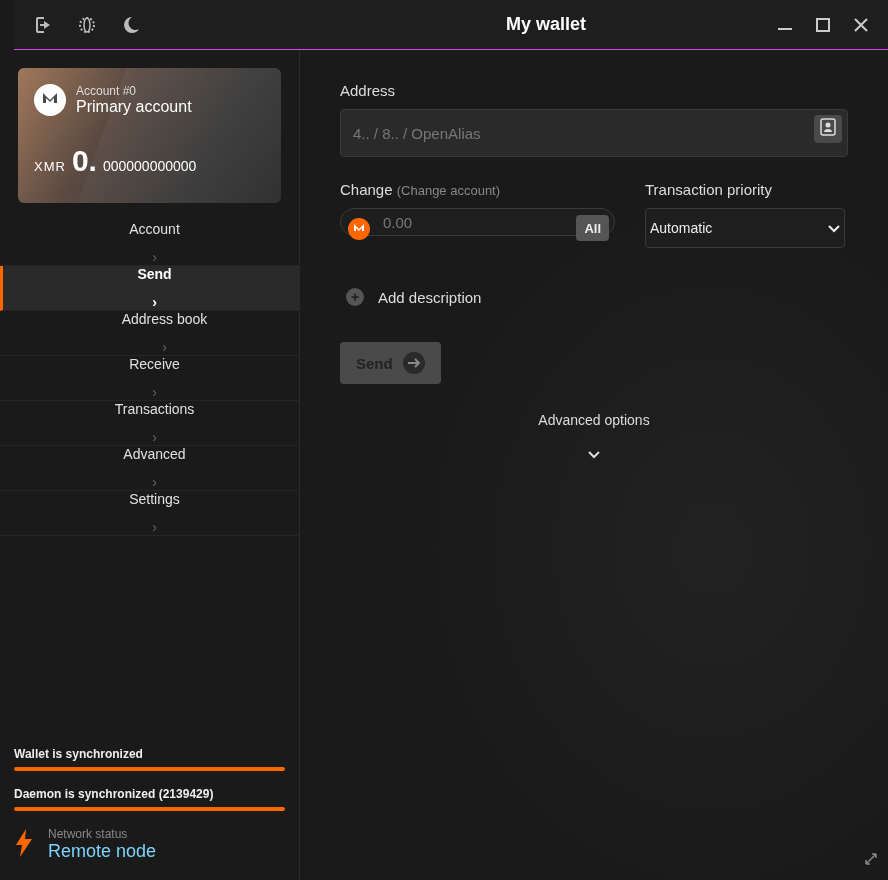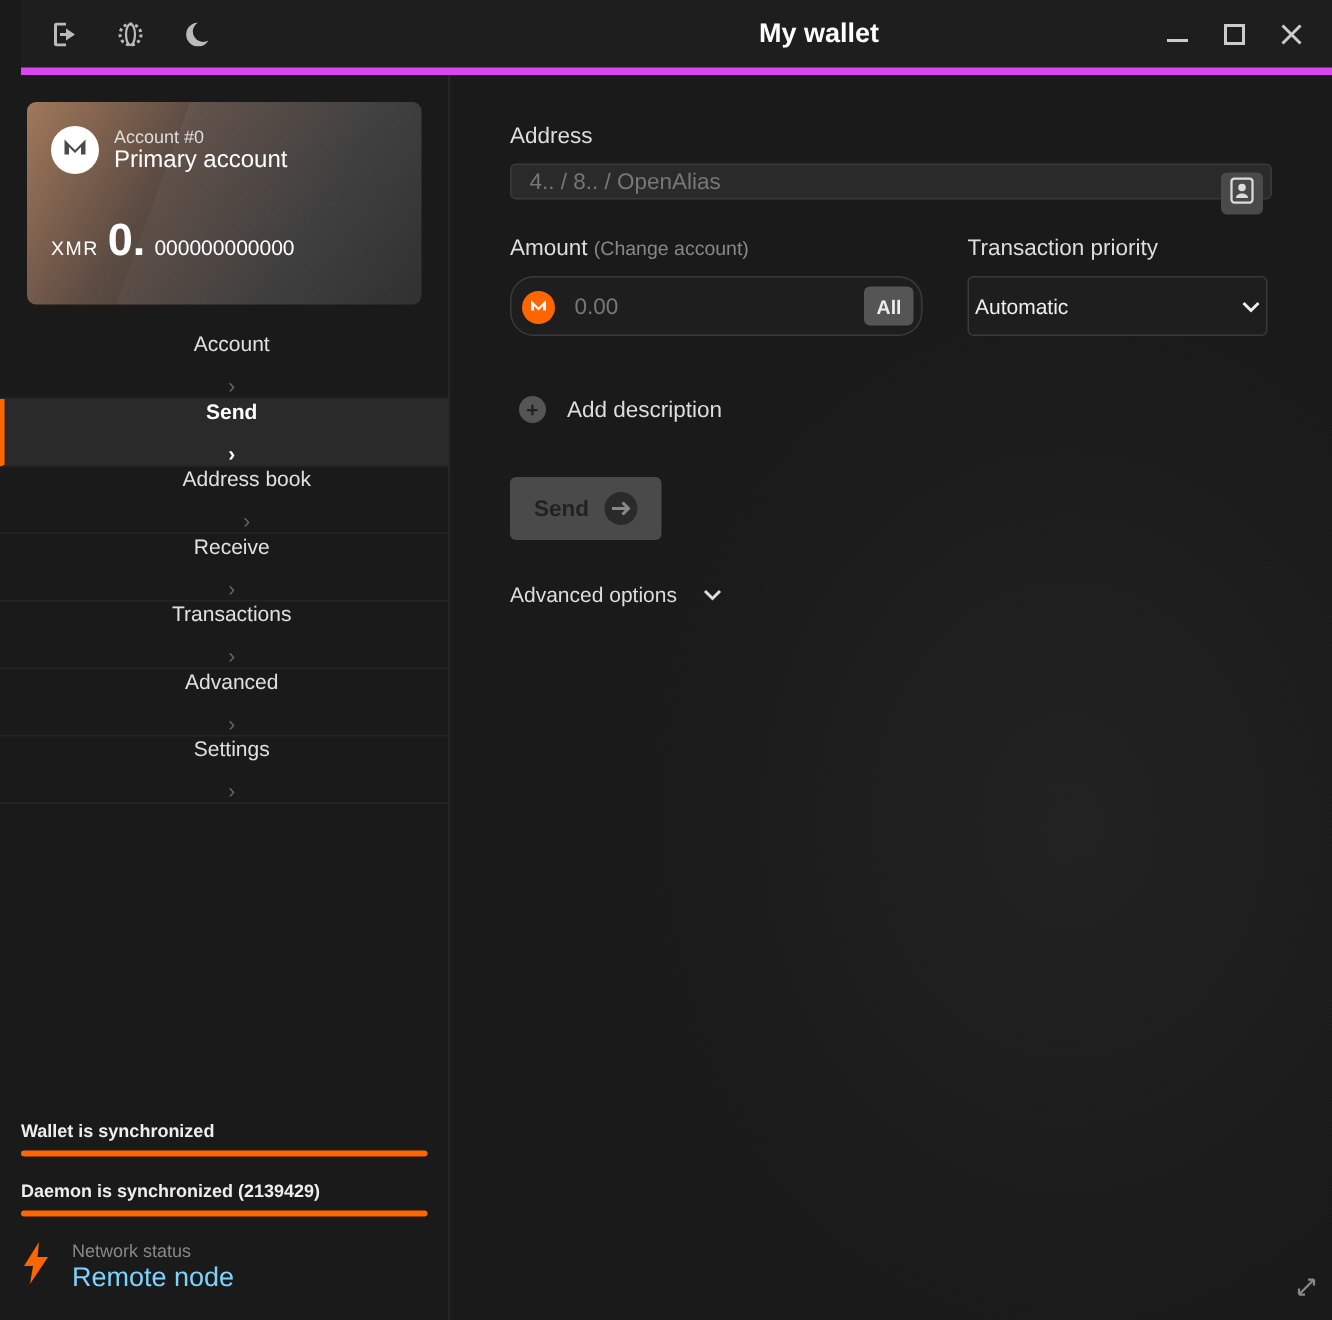--- a/index.html
+++ b/index.html
@@ -8,21 +8,21 @@
     background: #1a1a1a;
     font-family: -apple-system, BlinkMacSystemFont, "Segoe UI", Arial, sans-serif;
     color: #e0e0e0;
     overflow: hidden;
     position: relative;
   }
   .titlebar {
     height: 50px;
     display: flex;
     align-items: center;
-    border-bottom: 5px solid #d946ef;
+    border-bottom: 1px solid #d946ef;
     background: #1e1e1e;
     margin-left: 14px;
   }
   .titlebar-left {
     width: 300px;
     display: flex;
     align-items: center;
     padding-left: 18px;
     gap: 28px;
   }
@@ -99,37 +99,37 @@
   .net-status-lbl { font-size:12px; color:#888; }
   .net-status-val { font-size:18px; color:#7dd3fc; }
   .main {
     flex:1; padding: 32px 40px;
     background: radial-gradient(ellipse at 70% 60%, #222 0%, #1a1a1a 50%);
     position:relative;
   }
   .field-label { font-size:15px; color:#ddd; margin-bottom:10px; }
   .field-label .hint { font-size:13px; color:#888; }
   .text-input {
-    width:100%; height:24px; background:#2a2a2a; border:1px solid #3a3a3a;
+    width:100%; height:48px; background:#2a2a2a; border:1px solid #3a3a3a;
     border-radius:4px; padding:0 44px 0 12px; color:#eee; font-size:15px;
     position:relative;
   }
   .text-input::placeholder{ color:#777; }
   .input-wrap { position:relative; margin-bottom:24px;}
   .addr-book-btn {
     position:absolute; right:6px; top:6px; width:28px; height:28px;
     background:#4a4a4a; border-radius:4px; display:flex; align-items:center; justify-content:center;
     cursor:pointer; color:#ddd;
   }
   .row2 { display:flex; gap:30px; margin-bottom:40px;}
   .amount-col { width:275px; }
   .priority-col { width:200px; }
   .amount-wrap { position:relative; }
   .amount-input {
-    width:100%; height:40px; background:#1e1e1e; border:1px solid #3a3a3a;
+    width:100%; height:28px; background:#1e1e1e; border:1px solid #3a3a3a;
     border-radius:16px; padding:0 52px 0 42px; color:#84cc16; font-size:15px;
   }
   .amount-input::placeholder{ color:#777; }
   .xmr-badge {
     position:absolute; left:8px; top:10px; width:22px; height:22px; border-radius:50%;
     background:#ff6600; display:flex; align-items:center; justify-content:center;
   }
   .all-btn {
     position:absolute; right:6px; top:7px; height:26px; padding:0 8px;
     background:#555; border-radius:4px; font-size:13px; font-weight:600; color:#eee;
@@ -151,21 +151,21 @@
   .send-btn {
     display:inline-flex; align-items:center; gap:10px;
     background:#4a4a4a; color:#222; font-weight:700; font-size:15px;
     padding:10px 16px; border-radius:4px; cursor:pointer; margin-bottom:28px;
   }
   .send-btn .arrow-circle{
     width:22px;height:22px;border-radius:50%;background:#2a2a2a;
     display:flex;align-items:center;justify-content:center;color:#888;
   }
   .adv-opt {
-    display:flex; align-items:center; gap:18px; font-size:14px; color:#ddd; cursor:pointer;
+    display:flex; align-items:center; gap:18px; font-size:14px; color:#ddd; cursor:pointer;flex-direction:column;
   }
   .resize-handle{
     position:absolute; right:10px; bottom:10px; color:#888;
   }
 </style>
 </head>
 <body>
 
 <div class="titlebar">
   <div class="titlebar-left">
@@ -289,21 +289,21 @@
               <circle cx="8" cy="7" r="2.5" fill="currentColor"></circle>
               <path d="M4 14c0-2 2-3 4-3s4 1 4 3" fill="currentColor"></path>
             </svg>
         </span>
       </div>
     </div>
 
     <div class="row2">
       <div class="amount-col">
         <div class="field-label">
-          <span>Amount</span>
+          <span>Change</span>
           <span class="hint">(Change account)</span>
         </div>
         <div class="amount-wrap">
           <div class="xmr-badge">
             <svg width="14" height="14" viewBox="0 0 14 14">
                 <path d="M2 2v7h2V6l3 3 3-3v3h2V2l-5 5z" fill="#fff"></path>
               </svg>
           </div>
           <input class="amount-input" placeholder="0.00" style="">
           <div class="all-btn">

